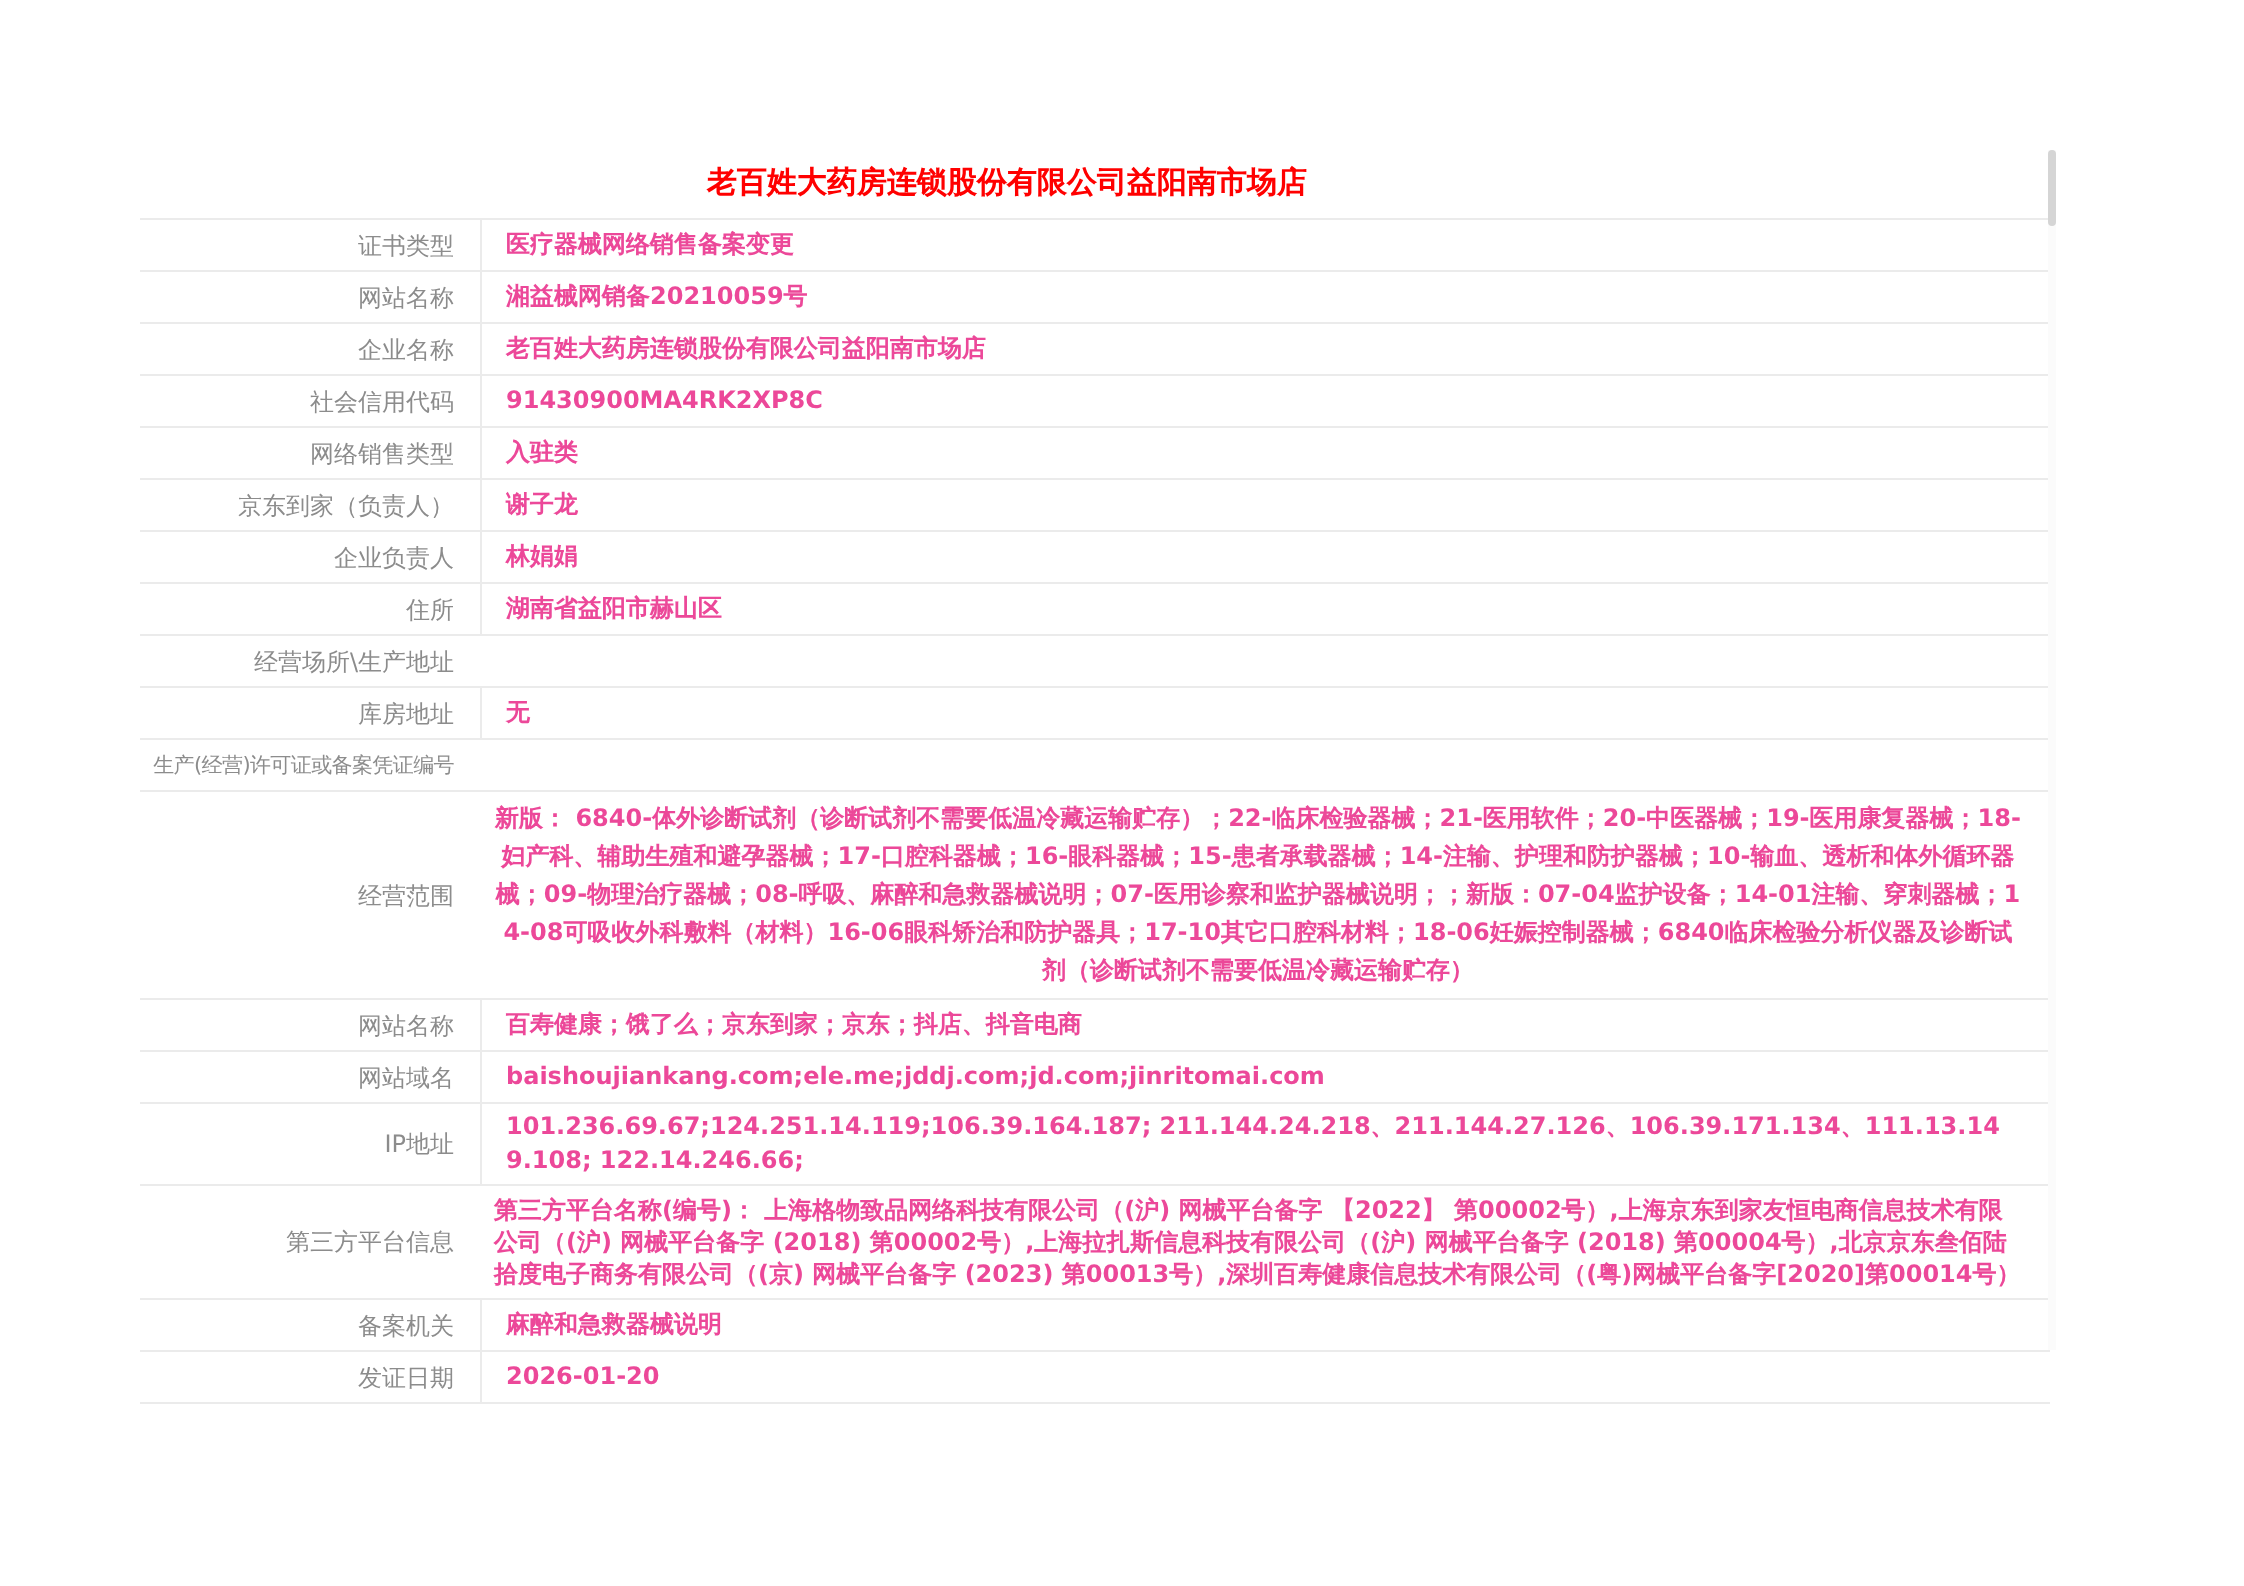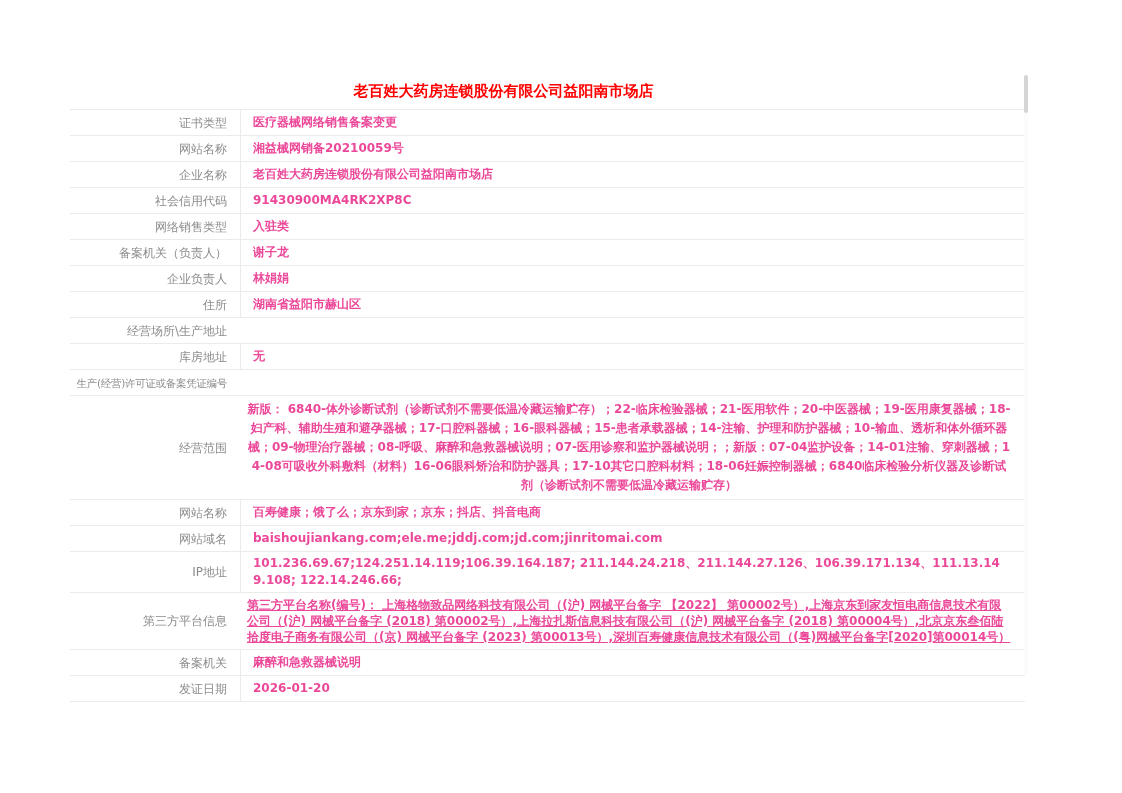--- a/index.html
+++ b/index.html
@@ -21,21 +21,21 @@
     padding:3px 13px 3px 2px;color:#8c8c8c;font-size:12px;line-height:14px;
   }
   .value{
     flex:1;align-self:stretch;display:flex;align-items:center;box-sizing:border-box;
     border-left:1px solid #ebebeb;padding:3px 14px 3px 12px;
     font-size:12px;font-weight:bold;color:#ec4899;line-height:17px;
     word-break:break-all;
   }
   .row.longlabel .label{font-size:10.5px;letter-spacing:-0.3px;}
   .row.scope .value{border-left-color:transparent;padding-left:6px;line-height:19px;padding-top:4px;padding-bottom:4px;text-align:center;}
-  .row.platform .value{border-left-color:transparent;padding-left:6px;line-height:16px;padding-top:4px;padding-bottom:4px;text-decoration:underline;}
+  .row.platform .value{border-left-color:transparent;padding-left:6px;line-height:16px;padding-top:4px;padding-bottom:4px;}
   .scrollbar-track{position:absolute;left:1024px;top:75px;width:4px;height:600px;background:#fbfbfb;}
   .scrollbar-thumb{position:absolute;left:1024px;top:75px;width:4px;height:38px;background:#d5d5d5;border-radius:2px;}
 </style>
 </head>
 <body>
 
 <div class="doc">
   <div class="title">老百姓大药房连锁股份有限公司益阳南市场店</div>
 
   <div class="cert-table">
@@ -59,21 +59,21 @@
       <div class="label">社会信用代码</div>
       <div class="value">91430900MA4RK2XP8C</div>
     </div>
 
     <div class="row">
       <div class="label">网络销售类型</div>
       <div class="value">入驻类</div>
     </div>
 
     <div class="row">
-      <div class="label">备案机关（负责人）</div>
+      <div class="label">京东到家（负责人）</div>
       <div class="value">谢子龙</div>
     </div>
 
     <div class="row">
       <div class="label">企业负责人</div>
       <div class="value">林娟娟</div>
     </div>
 
     <div class="row">
       <div class="label">住所</div>

